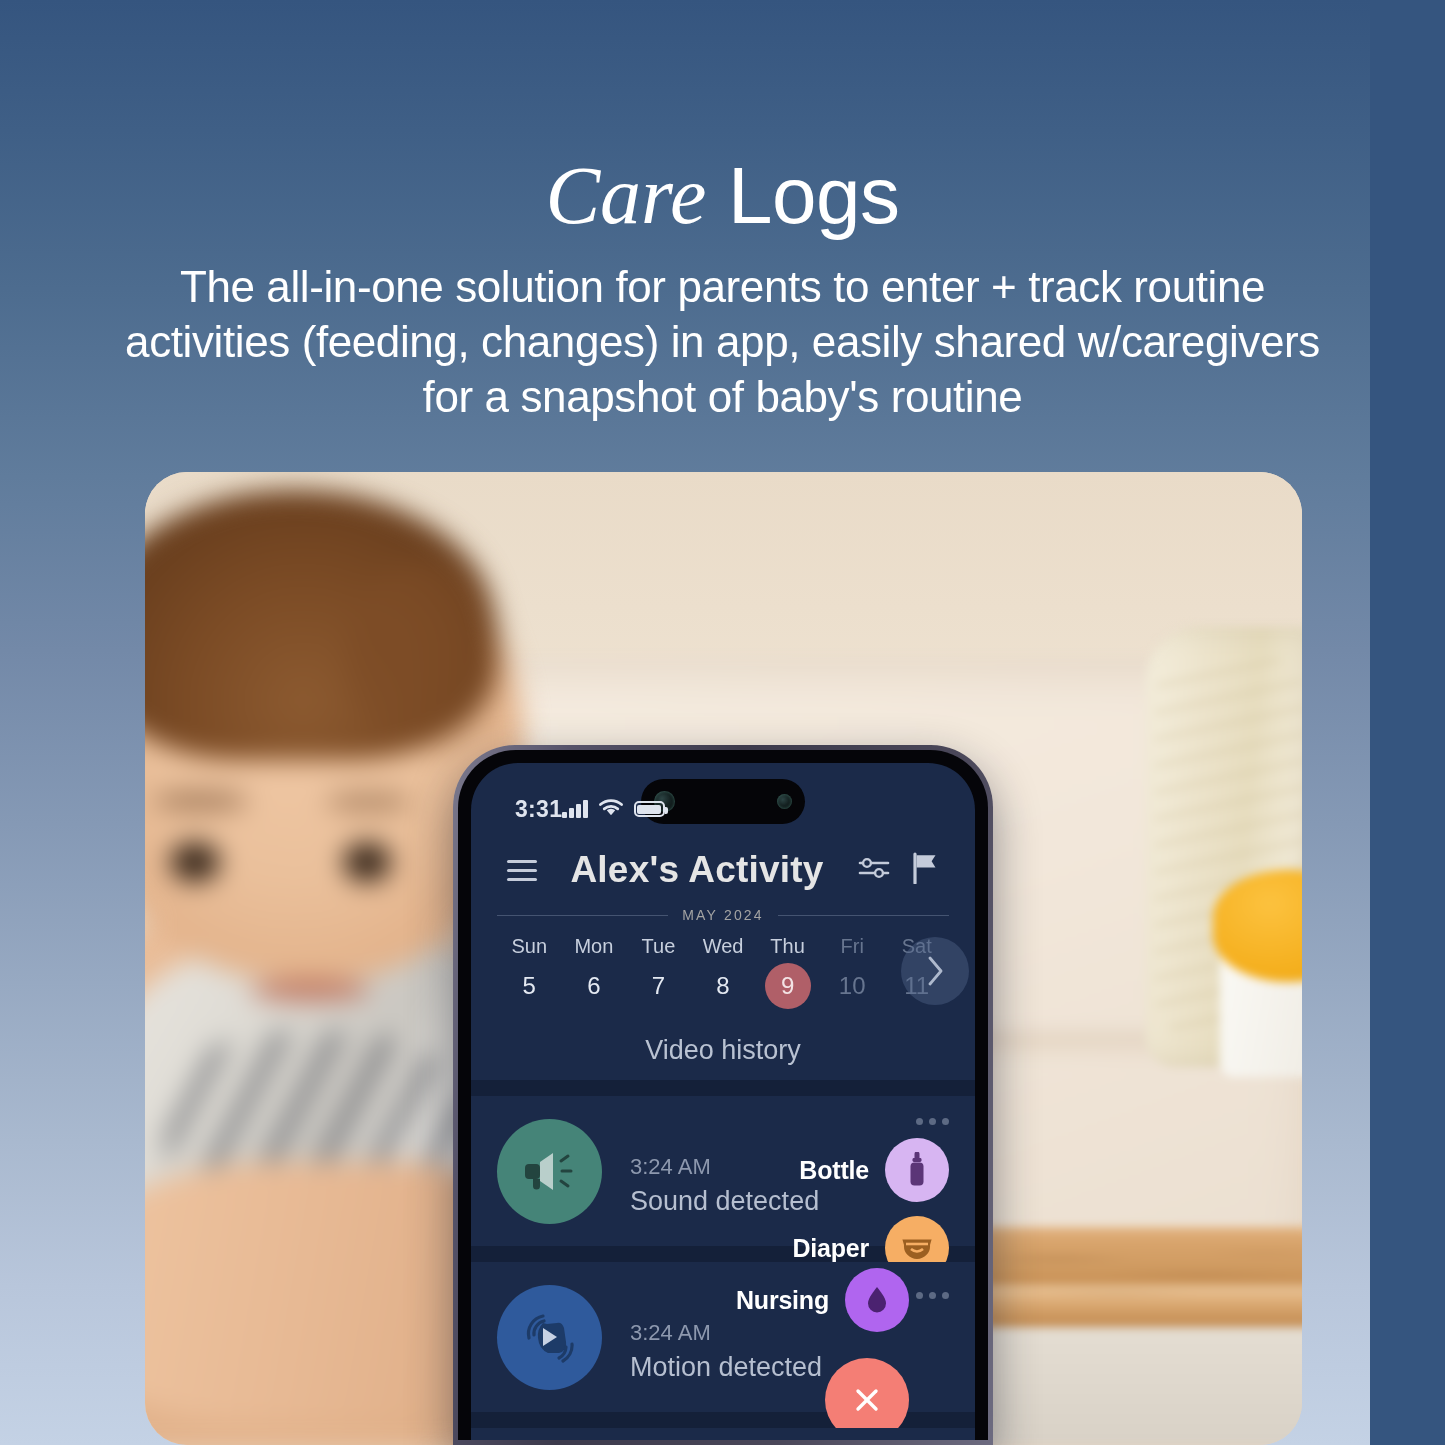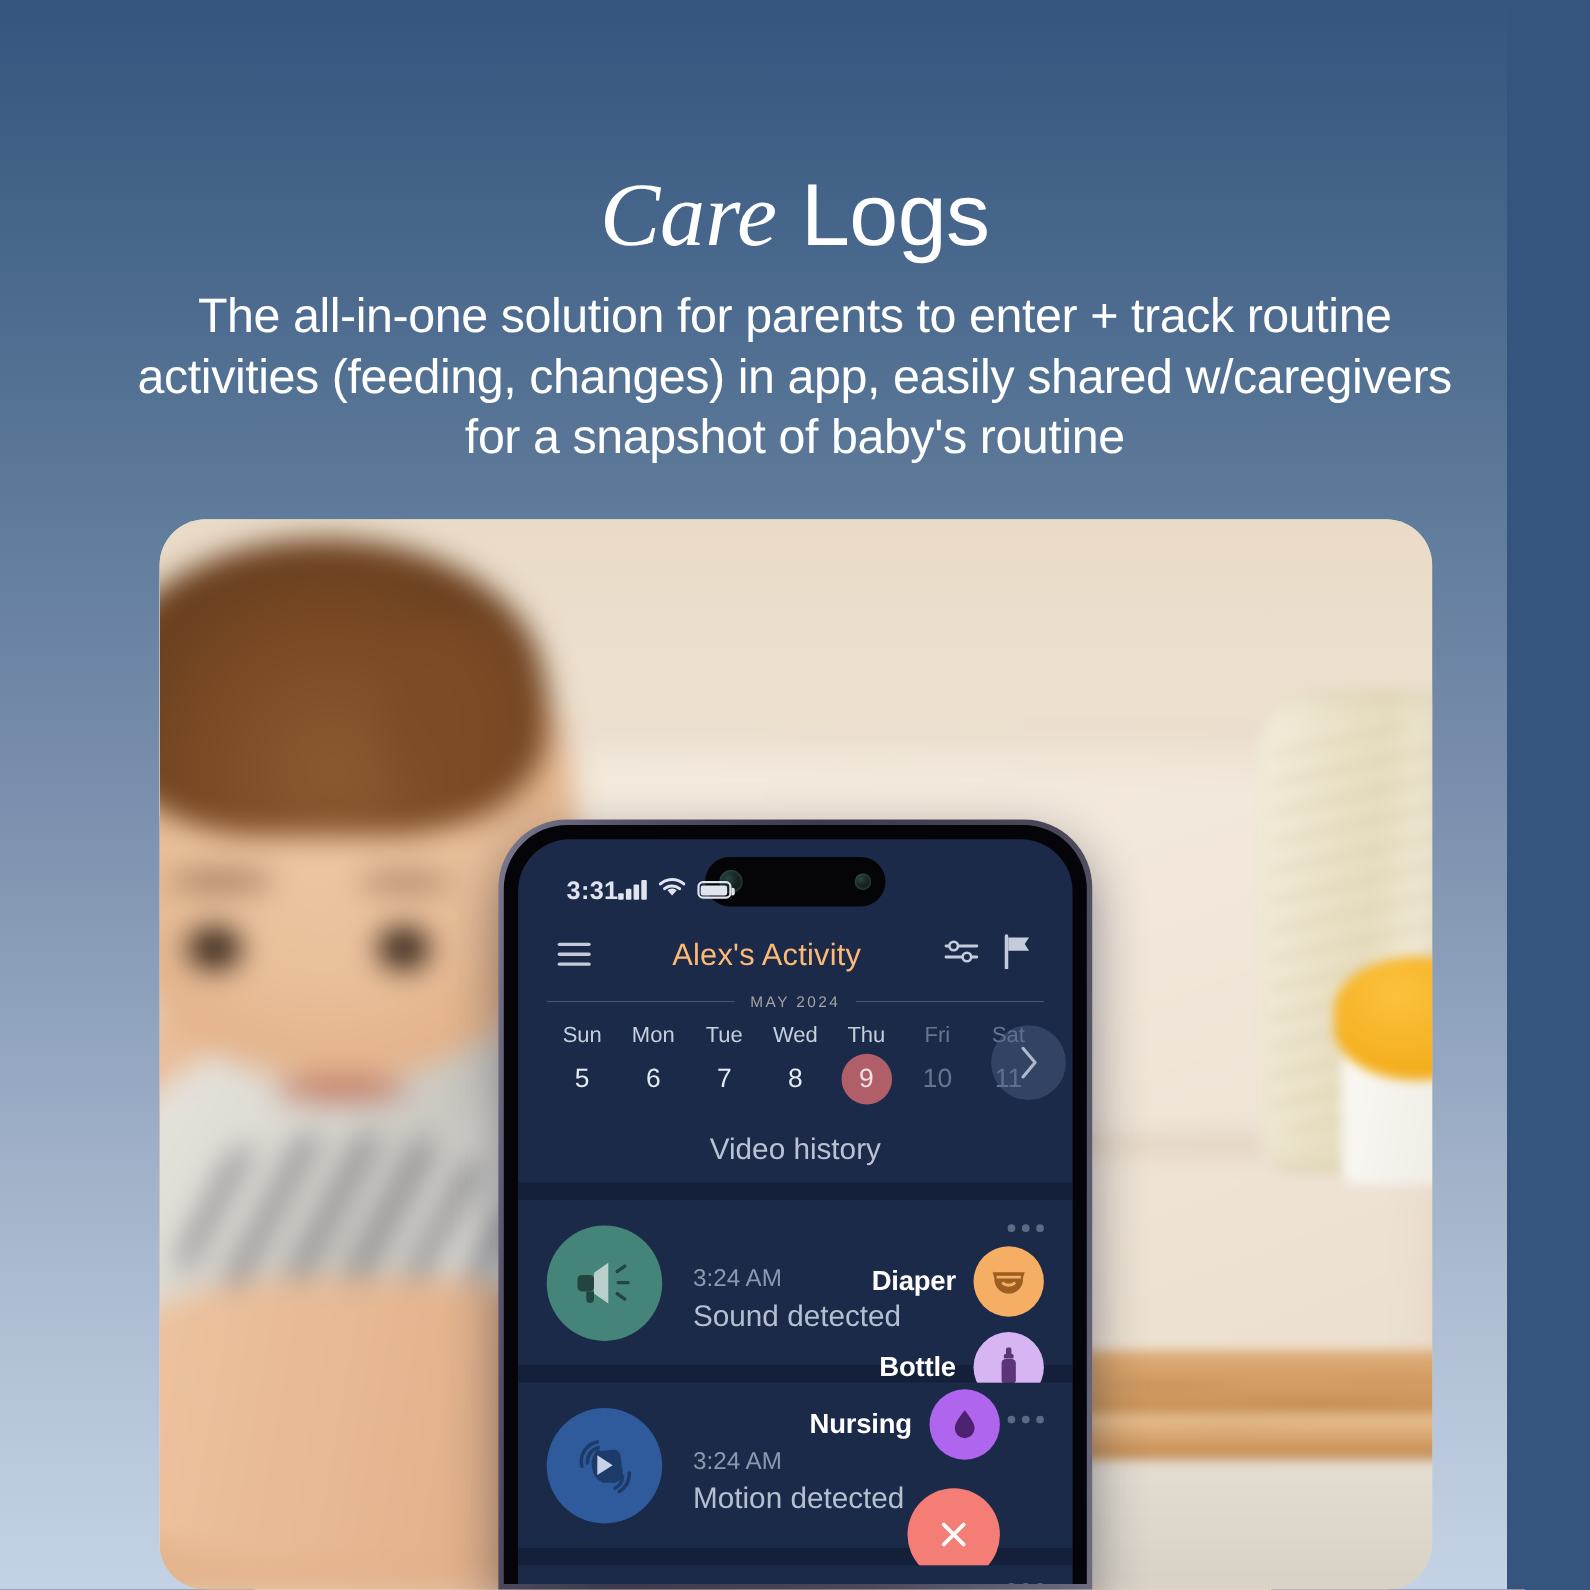--- a/index.html
+++ b/index.html
@@ -282,21 +282,21 @@
   }
   .batt i { display:block; position:absolute; left:1.5px; top:1.5px; width: 24px; height: 9px; background:#dfe4ee; border-radius:2px; }
 
   
   .app-header {
     display: flex; align-items: center; justify-content: space-between;
     padding: 14px 36px 8px 36px;
   }
   .hamburger { display: flex; flex-direction: column; gap: 6px; cursor: pointer; }
   .hamburger i { display:block; width: 30px; height: 3px; background: #c4cbda; border-radius: 2px; }
-  .app-title { font-size: 28px; color: #fdba74; font-weight: 400; letter-spacing: 0.2px; }
+  .app-title { font-size: 37px; color: #e5e5e5; font-weight: 700; letter-spacing: 0.2px; }
   .header-icons { display: flex; align-items: center; gap: 20px; }
 
   
   .month-row {
     display: flex; align-items: center; gap: 14px;
     padding: 8px 26px 2px 26px;
   }
   .month-rule { flex: 1; height: 1px; background: rgba(180,195,220,0.28); }
   .month-label { font-size: 14px; letter-spacing: 2.2px; color: #a3a3a3; font-weight: 400; }
 
@@ -543,37 +543,37 @@
         </div>
 
         <div class="kebab" style="right:26px; top:22px;">
               <i></i>
               <i></i>
               <i></i>
             </div>
 
         <div class="quick-actions" style="top:42px;">
           <div class="qa-item">
+            <span class="qa-label">Bottle</span>
+            <span class="qa-btn bottle">
+              <svg width="26" height="36" viewBox="0 0 26 36" fill="none">
+                <path d="M10.5 2 A2.5 2.5 0 0 1 15.5 2 L15.5 6 L10.5 6 Z" fill="#5b3577"></path>
+                <rect x="8.5" y="6" width="9" height="4" rx="1.4" fill="#5b3577"></rect>
+                <rect x="6.5" y="10.5" width="13" height="23" rx="4" fill="#5b3577"></rect>
+              </svg>
+            </span>
+          </div>
+          <div class="qa-item">
             <span class="qa-label">Diaper</span>
             <span class="qa-btn diaper">
               <svg width="34" height="30" viewBox="0 0 34 30" fill="none">
                 <path d="M2 5 H32 L30 12 A13 13 0 0 1 17 26 A13 13 0 0 1 4 12 Z" fill="#9b5f21"></path>
                 <path d="M2 5 H32" stroke="#f6ae64" stroke-width="3"></path>
                 <path d="M6 11 H28" stroke="#f6ae64" stroke-width="2.6"></path>
                 <path d="M11 16 Q17 21 23 16" stroke="#f6ae64" stroke-width="2.6" fill="none"></path>
-              </svg>
-            </span>
-          </div>
-          <div class="qa-item">
-            <span class="qa-label">Bottle</span>
-            <span class="qa-btn bottle">
-              <svg width="26" height="36" viewBox="0 0 26 36" fill="none">
-                <path d="M10.5 2 A2.5 2.5 0 0 1 15.5 2 L15.5 6 L10.5 6 Z" fill="#5b3577"></path>
-                <rect x="8.5" y="6" width="9" height="4" rx="1.4" fill="#5b3577"></rect>
-                <rect x="6.5" y="10.5" width="13" height="23" rx="4" fill="#5b3577"></rect>
               </svg>
             </span>
           </div>
         </div>
       </div>
 
       <div class="row-sep"></div>
 
       <div class="event-row">
         <div class="ev-icon motion">

